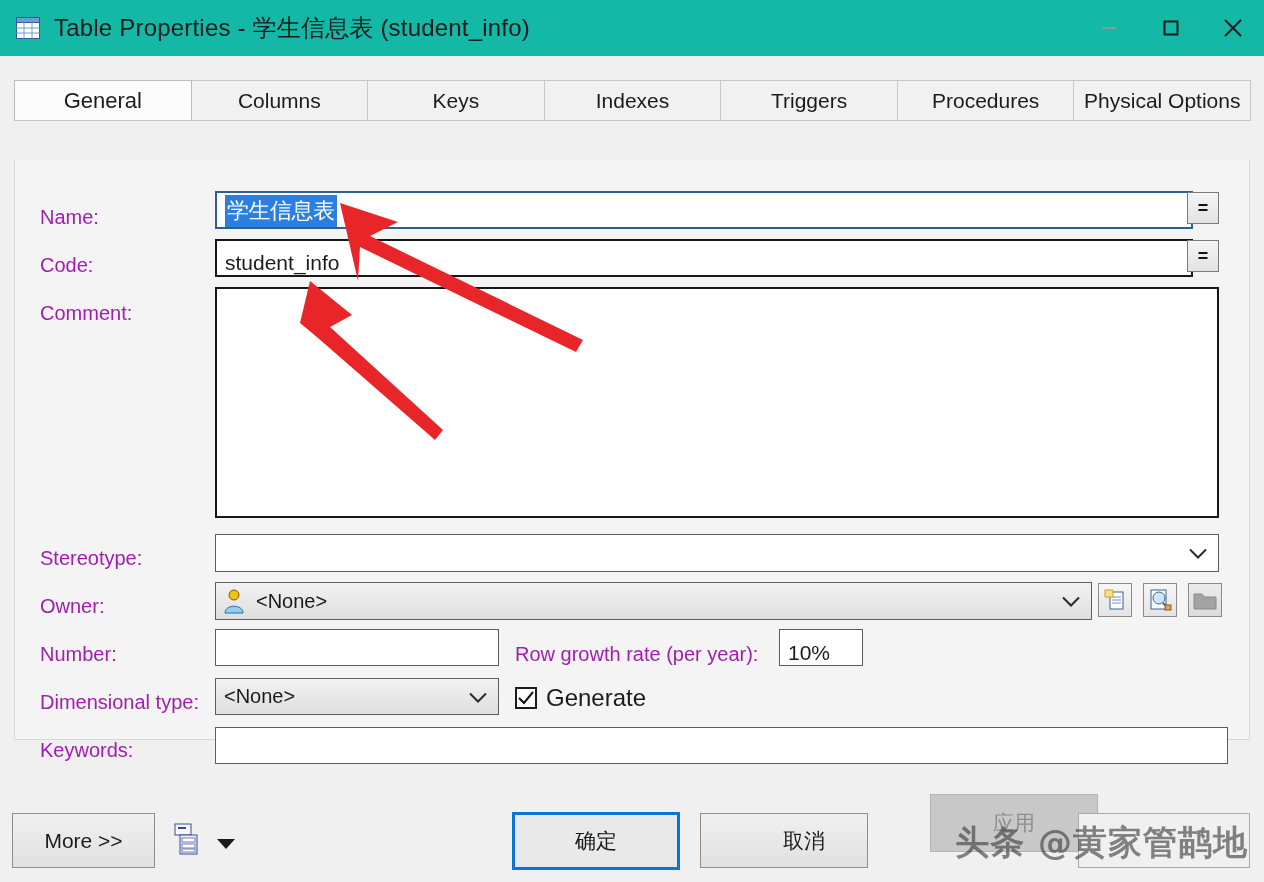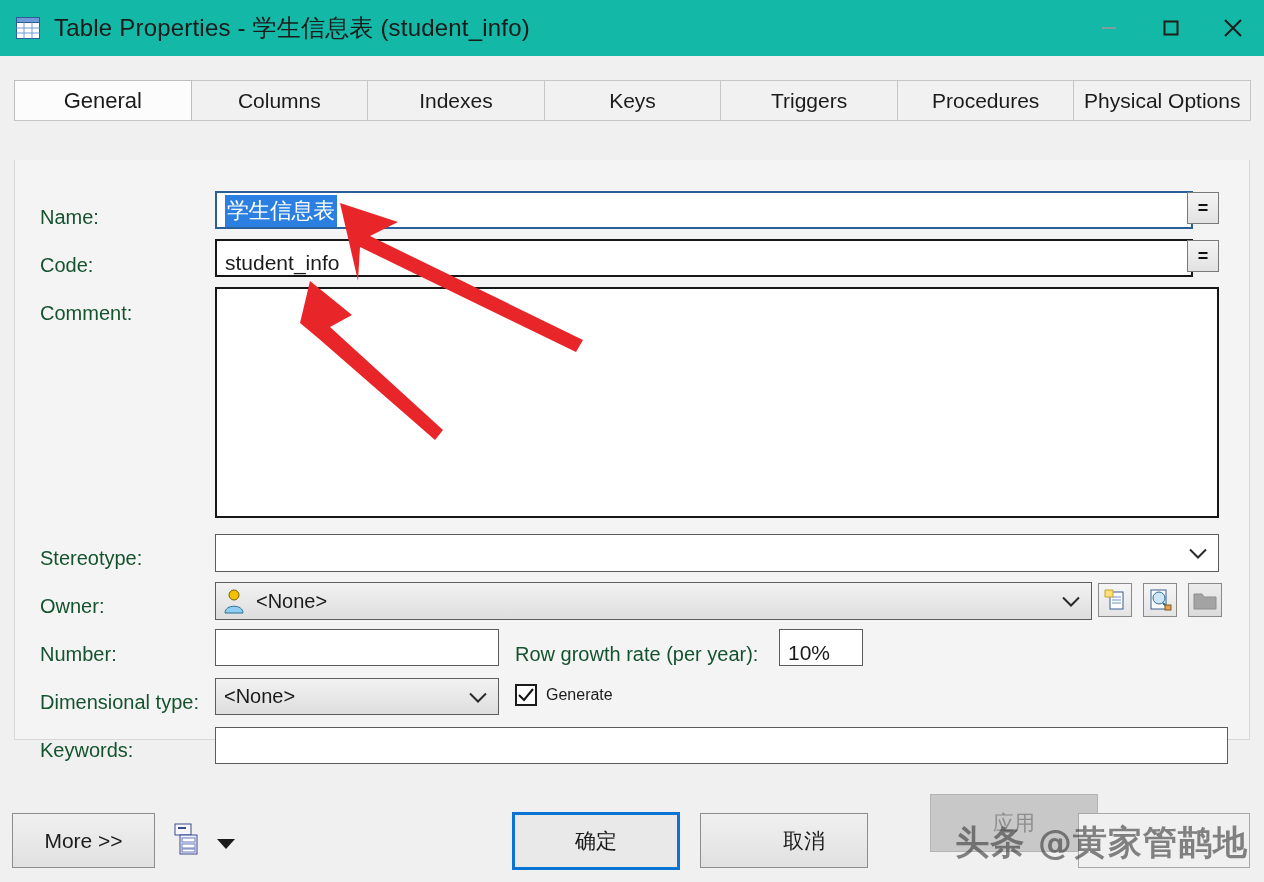--- a/index.html
+++ b/index.html
@@ -75,21 +75,21 @@
     position: absolute; left: 14px; top: 104px;
     width: 1236px; height: 580px;
     background: #f4f4f4;
     border: 1px solid #d8d8d8;
     border-top: none;
   }
 
   
   .lbl {
     position: absolute;
-    font-size: 20px; color: #14532d;
+    font-size: 20px; color: #a21caf;
     white-space: nowrap;
   }
   .fld {
     position: absolute;
     background: #ffffff;
     border: 2px solid #171717;
     font-size: 21px; color: #1b1b1b;
     padding: 0 8px;
     display: flex; align-items: flex-end;
     overflow: hidden;
@@ -127,21 +127,21 @@
   .iconbtn {
     position: absolute;
     width: 34px; height: 34px;
     background: linear-gradient(#f6f6f6,#e4e4e4);
     border: 1px solid #8a8a8a;
     display: flex; align-items: center; justify-content: center;
   }
 
   .chk-wrap {
     position: absolute; display: flex; align-items: center;
-    font-size: 16px; color: #1b1b1b;
+    font-size: 24px; color: #1b1b1b;
   }
   .chk {
     width: 22px; height: 22px; background: #fff;
     border: 2px solid #1b1b1b; margin-right: 9px;
     display: flex; align-items: center; justify-content: center;
     flex: none;
   }
 
   
   .btn {
@@ -214,24 +214,24 @@
 
   <div id="tabs-wrap">
     <div class="tab-row row2">
       <div class="tab active">
           <span>General</span>
         </div>
       <div class="tab">
           <span>Columns</span>
         </div>
       <div class="tab">
+          <span>Keys</span>
+        </div>
+      <div class="tab">
           <span>Indexes</span>
-        </div>
-      <div class="tab">
-          <span>Keys</span>
         </div>
       <div class="tab">
           <span>Triggers</span>
         </div>
       <div class="tab">
           <span>Procedures</span>
         </div>
       <div class="tab">
           <span>Physical Options</span>
         </div>

